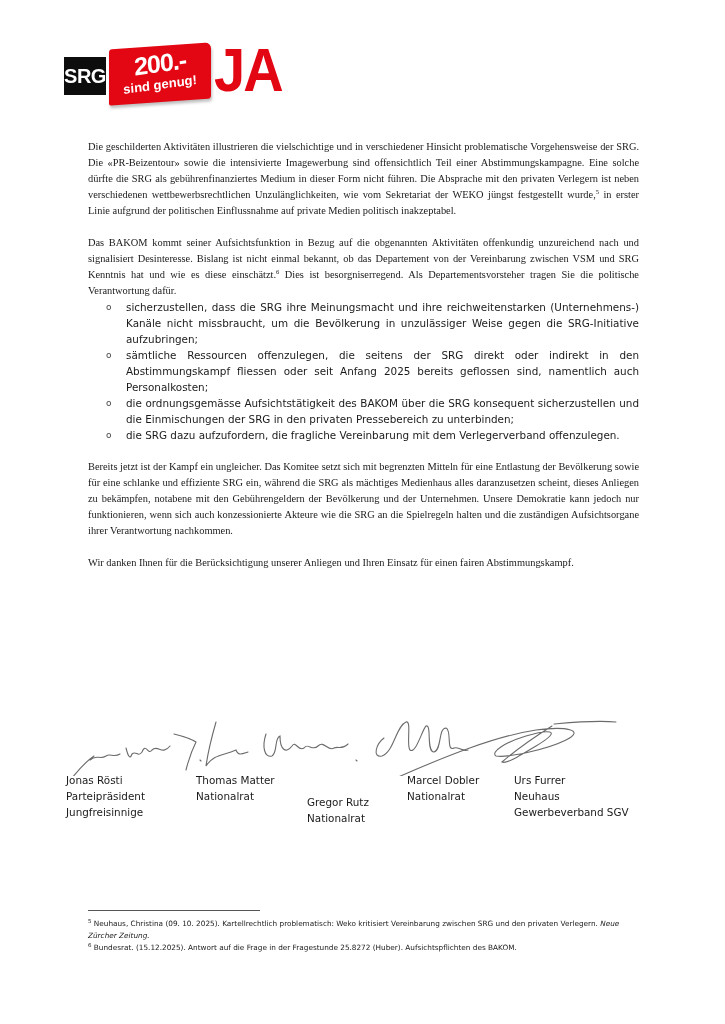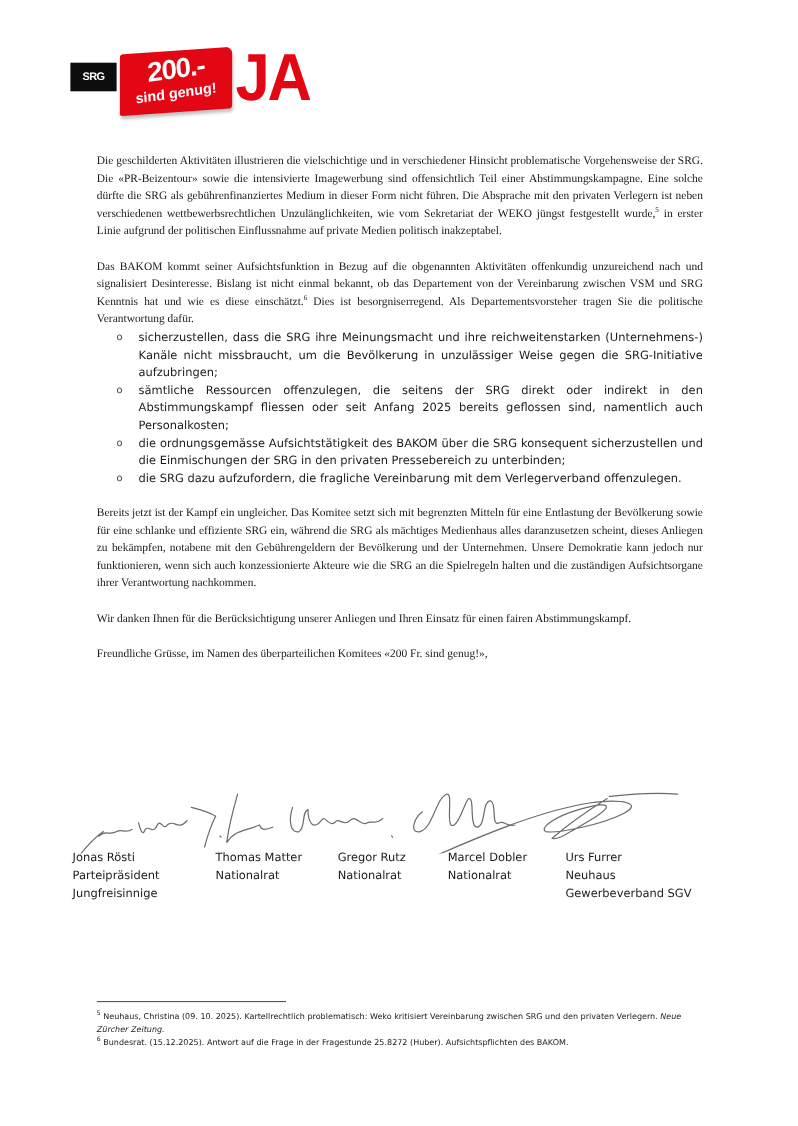--- a/index.html
+++ b/index.html
@@ -3,22 +3,22 @@
 <meta charset="utf-8">
 <style>
   html, body { margin: 0; padding: 0; background: #ffffff; }
   body {
     width: 725px; height: 1024px; position: relative; overflow: hidden;
     font-family: "DejaVu Sans", sans-serif;
     color: #1a1a1a;
   }
   .logo { position: absolute; left: 64px; top: 44px; width: 220px; height: 64px; }
   .logo-srg {
-    position: absolute; left: 0; top: 13px; width: 42px; height: 26px;
-    background: #0d0d0d; color: #fff; font-weight: bold; font-size: 10px;
+    position: absolute; left: 0; top: 13px; width: 42px; height: 38px;
+    background: #0d0d0d; color: #fff; font-weight: bold; font-size: 20px;
     display: flex; align-items: center; justify-content: center;
     font-family: "Liberation Sans", sans-serif; letter-spacing: -0.5px;
   }
   .logo-flag {
     position: absolute; left: 45px; top: 2px; width: 102px; height: 56px;
     background: #e30613; transform: skewY(-4deg); border-radius: 3px 6px 3px 2px;
     box-shadow: 1px 3px 3px rgba(0,0,0,0.25);
     color: #fff; font-family: "Liberation Sans", sans-serif; font-weight: bold;
     text-align: center; line-height: 1;
   }
@@ -72,21 +72,20 @@
 
   <ul class="reqs">
     <li><span class="bullet">o</span><span>sicherzustellen, dass die SRG ihre Meinungsmacht und ihre reichweitenstarken (Unternehmens-) Kanäle nicht missbraucht, um die Bevölkerung in unzulässiger Weise gegen die SRG-Initiative aufzubringen;</span></li>
     <li><span class="bullet">o</span><span>sämtliche Ressourcen offenzulegen, die seitens der SRG direkt oder indirekt in den Abstimmungskampf fliessen oder seit Anfang 2025 bereits geflossen sind, namentlich auch Personalkosten;</span></li>
     <li><span class="bullet">o</span><span>die ordnungsgemässe Aufsichtstätigkeit des BAKOM über die SRG konsequent sicherzustellen und die Einmischungen der SRG in den privaten Pressebereich zu unterbinden;</span></li>
     <li><span class="bullet">o</span><span>die SRG dazu aufzufordern, die fragliche Vereinbarung mit dem Verlegerverband offenzulegen.</span></li>
   </ul>
 
   <p>Bereits jetzt ist der Kampf ein ungleicher. Das Komitee setzt sich mit begrenzten Mitteln für eine Entlastung der Bevölkerung sowie für eine schlanke und effiziente SRG ein, während die SRG als mächtiges Medienhaus alles daranzusetzen scheint, dieses Anliegen zu bekämpfen, notabene mit den Gebührengeldern der Bevölkerung und der Unternehmen. Unsere Demokratie kann jedoch nur funktionieren, wenn sich auch konzessionierte Akteure wie die SRG an die Spielregeln halten und die zuständigen Aufsichtsorgane ihrer Verantwortung nachkommen.</p>
   <p>Wir danken Ihnen für die Berücksichtigung unserer Anliegen und Ihren Einsatz für einen fairen Abstimmungskampf.</p>
-  <p>Freundliche Grüsse, im Namen des überparteilichen Komitees «200 Fr. sind genug!»,</p>
 </div>
 
 <div class="signatures">
   <svg class="sig-svg" viewBox="0 0 600 60">
     <g fill="none" stroke="#6b6b6b" stroke-width="1.1" stroke-linecap="round">
       <path d="M6 62 C 14 52, 22 44, 28 40 M24 44 C 30 38, 34 44, 40 40 C 44 37, 48 42, 54 38 M60 32 C 62 40, 64 44, 66 38 C 70 34, 72 42, 76 36 C 80 26, 82 40, 86 34 C 92 28, 96 40, 104 30"></path>
       <path d="M108 18 C 116 20, 124 22, 130 26 C 126 34, 122 46, 120 54 M134 44 l1 1 M150 6 C 146 20, 142 36, 140 50 C 148 38, 156 40, 170 34 C 172 40, 176 38, 182 36"></path>
       <path d="M200 18 C 196 30, 198 42, 206 40 C 212 36, 208 22, 214 20 C 214 34, 220 38, 226 30 C 230 24, 232 36, 238 32 C 242 26, 246 36, 252 30 C 258 24, 262 36, 268 32 C 272 30, 276 34, 282 28 M290 44 l1 1"></path>
       <path d="M318 22 C 310 28, 306 42, 316 40 C 328 36, 330 10, 340 6 C 346 4, 340 30, 344 34 C 350 38, 356 14, 360 10 C 366 8, 360 36, 368 36 C 376 34, 372 12, 380 12 C 386 14, 380 36, 388 32 C 392 30, 396 36, 402 34"></path>
       <path d="M330 62 C 380 40, 430 20, 470 14 C 500 10, 520 14, 500 24 C 480 34, 440 42, 430 40 C 424 36, 440 26, 460 20 C 480 14, 500 12, 470 30 C 450 42, 440 48, 436 46 C 450 34, 470 20, 486 10 M488 8 C 510 6, 530 4, 550 6"></path>
@@ -94,21 +93,21 @@
   </svg>
   <div class="signer" style="left: 0px;">
     <div>Jonas Rösti</div>
     <div>Parteipräsident</div>
     <div>Jungfreisinnige</div>
   </div>
   <div class="signer" style="left: 130px;">
     <div>Thomas Matter</div>
     <div>Nationalrat</div>
   </div>
-  <div class="signer" style="left: 241px;">
+  <div class="signer" style="left: 241px; margin-top: 22px;">
     <div>Gregor Rutz</div>
     <div>Nationalrat</div>
   </div>
   <div class="signer" style="left: 341px;">
     <div>Marcel Dobler</div>
     <div>Nationalrat</div>
   </div>
   <div class="signer" style="left: 448px;">
     <div>Urs Furrer</div>
     <div>Neuhaus</div>

